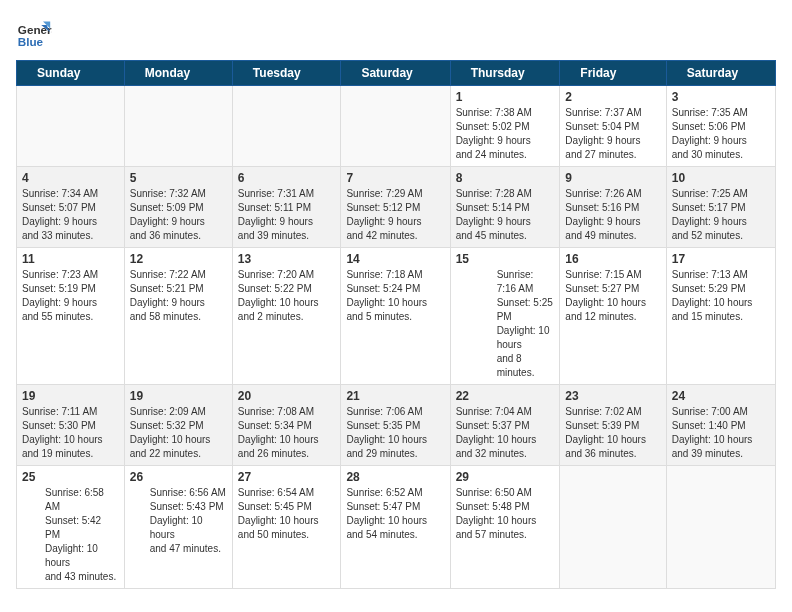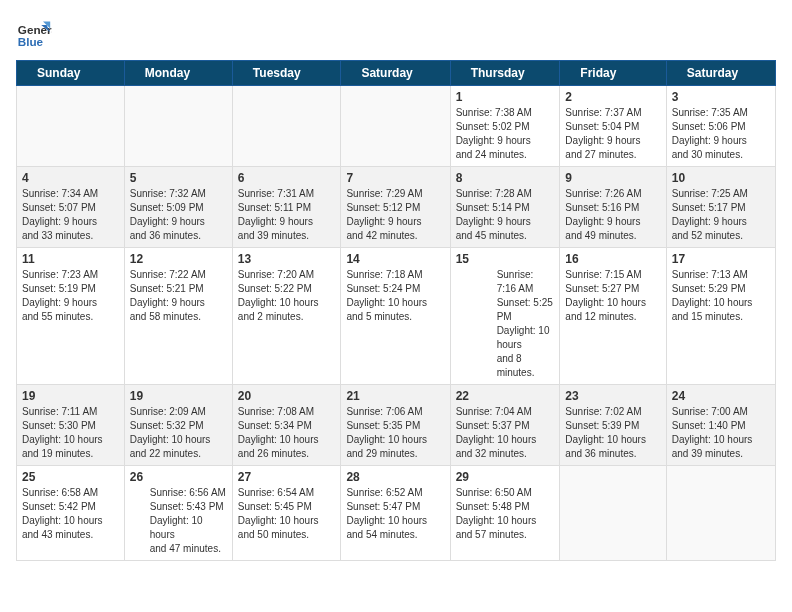--- a/index.html
+++ b/index.html
@@ -287,21 +287,21 @@
           <span class="day-number">24</span>
           <div class="day-info" style="white-space: pre-line;">Sunrise: 7:00 AM
 Sunset: 1:40 PM
 Daylight: 10 hours
 and 39 minutes.</div>
         </td>
       </tr>
       <tr>
         <td>
           <span class="day-number">25</span>
-          <div class="day-info" style="white-space: pre-line;">Sunrise: 6:58 AM
+          <div class="day-info" style="white-space: pre-line; margin-left: 23px;">Sunrise: 6:58 AM
 Sunset: 5:42 PM
 Daylight: 10 hours
 and 43 minutes.</div>
         </td>
         <td>
           <span class="day-number">26</span>
           <div class="day-info" style="white-space: pre-line; margin-left: 20px;">Sunrise: 6:56 AM
 Sunset: 5:43 PM
 Daylight: 10 hours
 and 47 minutes.</div>

